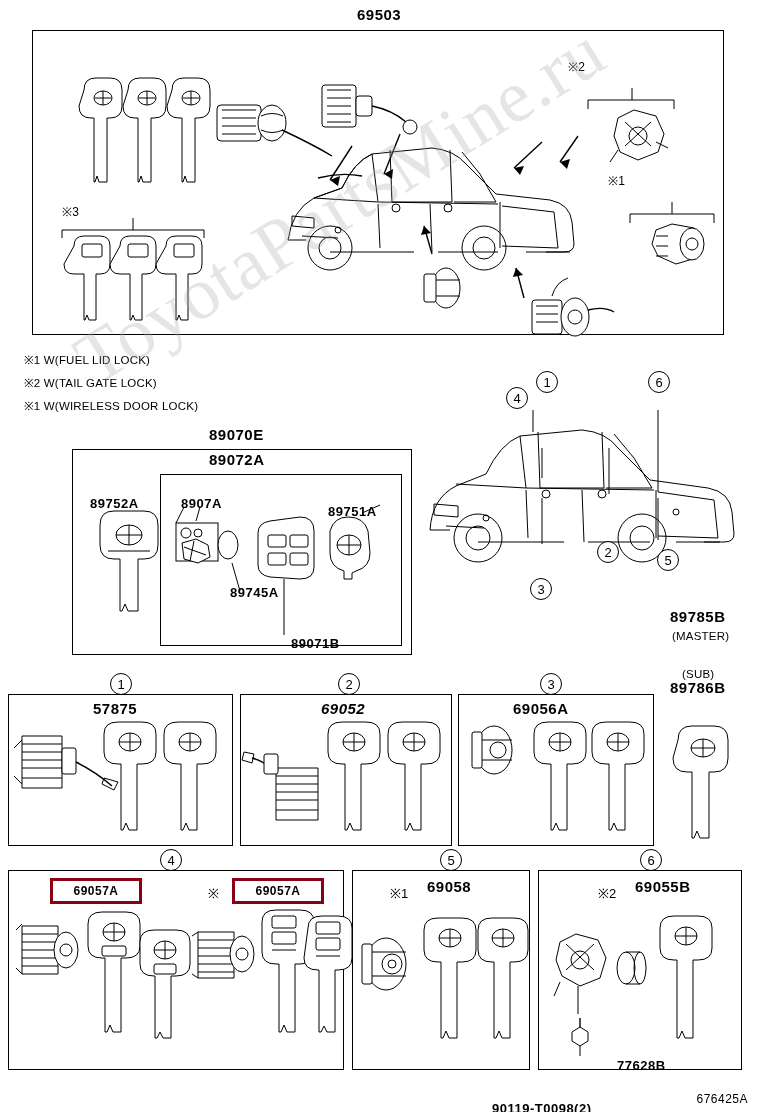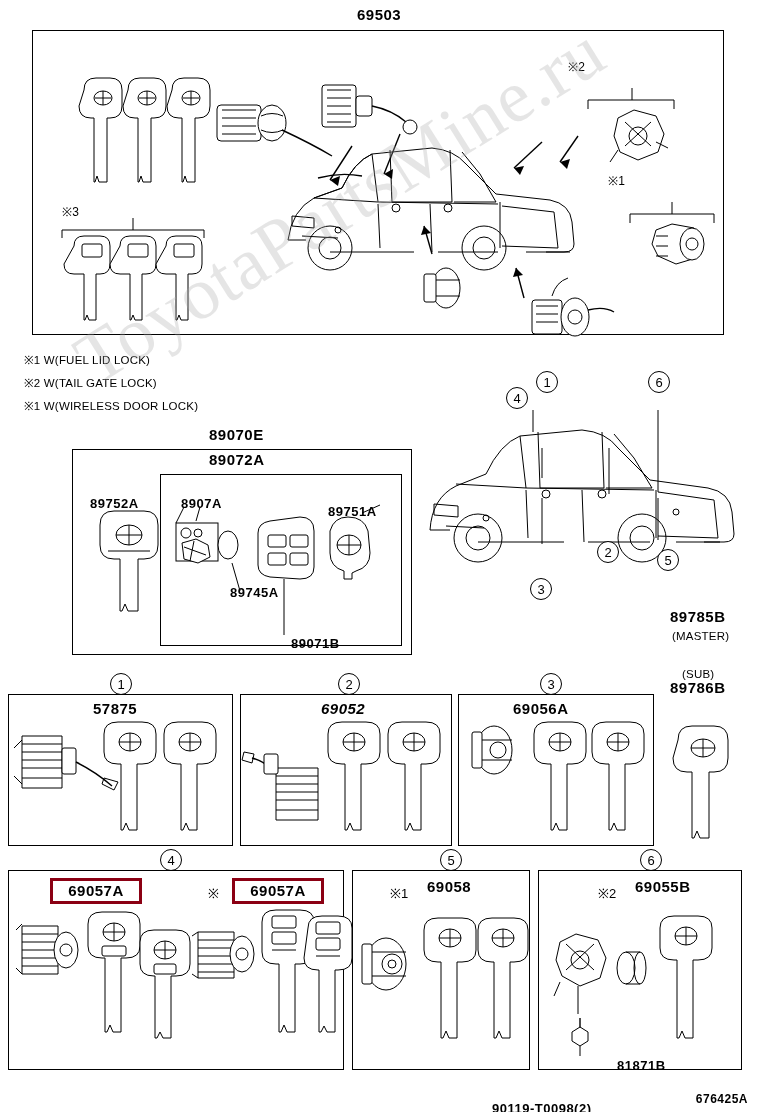--- a/index.html
+++ b/index.html
@@ -68,33 +68,32 @@
     font-size: 13px;
     line-height: 21px;
     text-align: center;
     box-sizing: border-box;
   }
   .hl {
     position: absolute;
     border: 3px solid #8B0013;
     background: #ffffff;
     box-sizing: border-box;
-    font-size: 15px;
+    font-size: 12px;
     font-weight: bold;
     text-align: center;
     white-space: nowrap;
     letter-spacing: 0.5px;
   }
   .corner {
     position: absolute;
     right: 12px;
     bottom: 6px;
     font-size: 12px;
     letter-spacing: 0.5px;
-    font-weight: bold;
   }
   .drawing { position: absolute; }
   svg { display: block; overflow: visible; }
   .ln { stroke: #000; stroke-width: 1; fill: none; }
   .ln2 { stroke: #000; stroke-width: 1.4; fill: none; }
   .wh { fill: #ffffff; stroke: #000; stroke-width: 1; }
   .nofill { fill: none; stroke: #000; stroke-width: 1; }
 </style>
 </head>
 <body>
@@ -518,18 +517,18 @@
       </g>
 
       <g>
         <path class="wh" d="M122 22 q0 -12 14 -12 h24 q14 0 14 12 v20 q0 12 -14 12 h-5 l0 78 h-8 l-3 -7 l-3 7 h-2 l0 -78 h-3 q-14 0 -14 -12 z"></path>
         <ellipse class="nofill" cx="148" cy="30" rx="11" ry="9"></ellipse>
         <path class="ln" d="M137 30 h22 M148 21 v18"></path>
       </g>
     </svg>
   </div>
 
-  <div class="lbl small" style="left:612px; top:1058px; background:transparent;">81871B</div>
+  <div class="lbl small" style="left:612px; top:1058px; background:transparent;">77628B</div>
   <div class="lbl small" style="left:487px; top:1081px; background:transparent;margin-top:20px;">90119-T0098(2)</div>
 
   <div class="corner">676425A</div>
 
 </div>
 
 </body></html>

